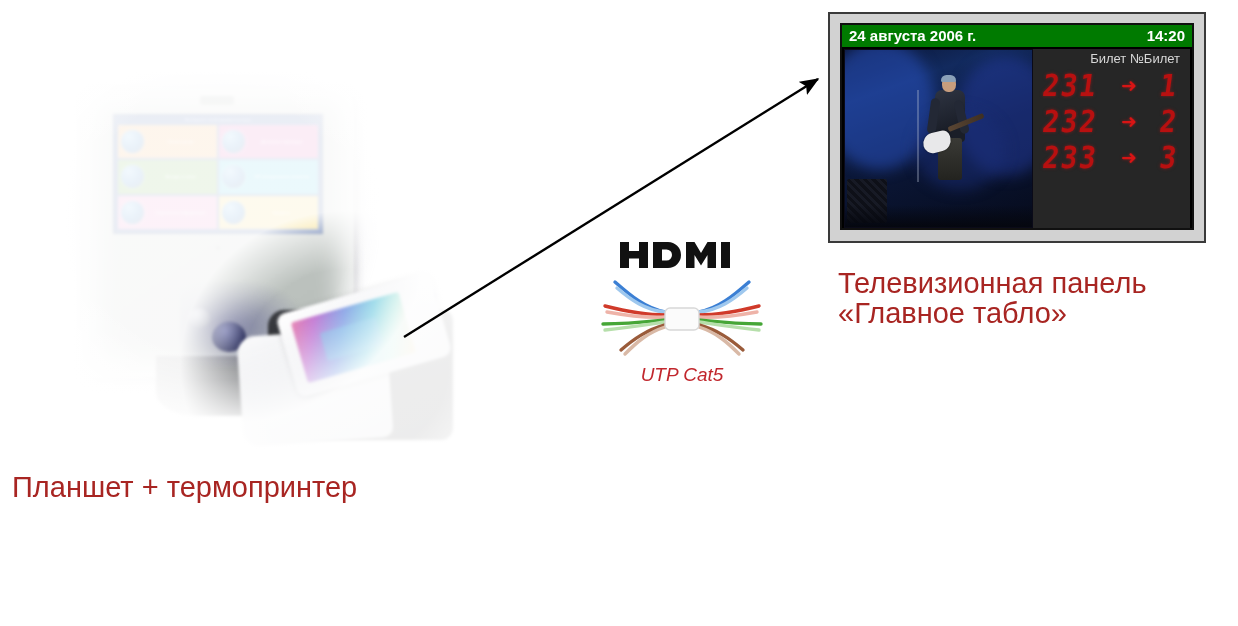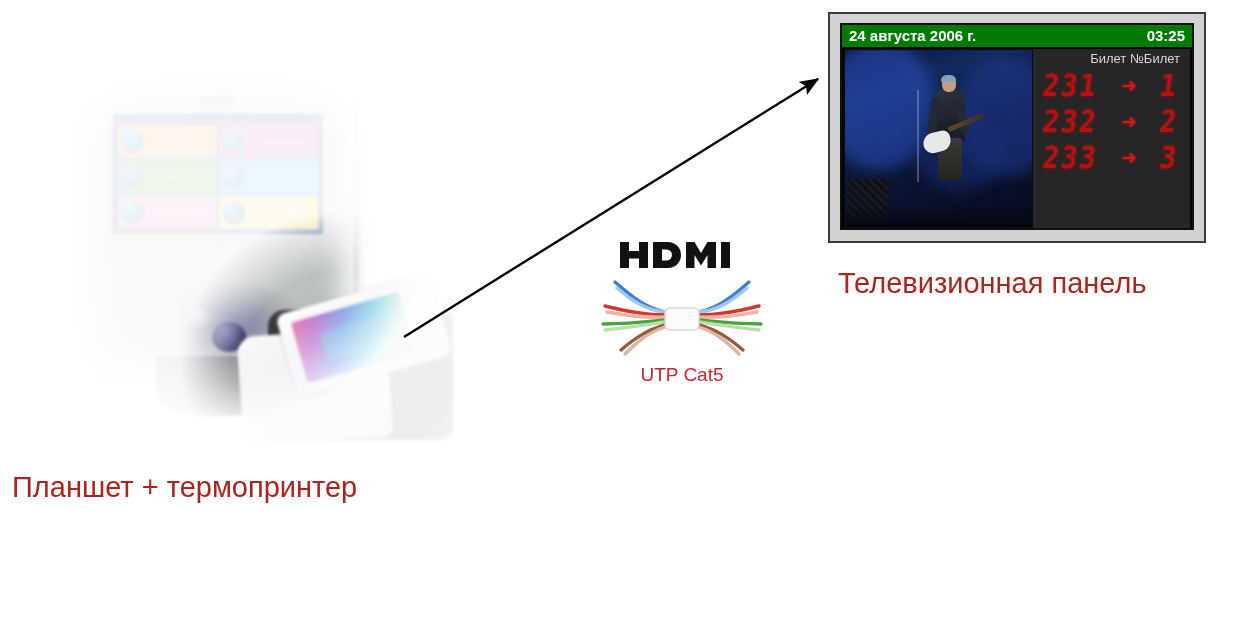--- a/index.html
+++ b/index.html
@@ -204,20 +204,21 @@
     top: 238px;
     width: 180px;
     text-align: center;
   }
   #hdmi-logo { display: block; margin: 0 auto; }
   #utp-label {
     margin-top: 2px;
     font-size: 19px;
     color: #c1272d;
     font-family: "Liberation Sans", sans-serif;
+    font-style: italic;
   }
 
   
   #tv-panel {
     position: absolute;
     left: 828px;
     top: 12px;
     width: 378px;
     height: 231px;
     background: #d2d2d2;
@@ -513,21 +514,21 @@
   </svg>
 
   <div id="utp-label">UTP Cat5</div>
 </div>
 
 <div id="tv-panel">
   <div id="tv-inner">
 
     <div id="tv-datebar">
       <span>24 августа 2006 г.</span>
-      <span>03:25</span>
+      <span>14:20</span>
     </div>
 
     <div id="tv-middle">
 
       <div id="tv-video">
         <div class="stage-glow sg1"></div>
         <div class="stage-glow sg2"></div>
         <div class="stage-glow sg3"></div>
         <div class="amp-stack"></div>
         <div class="mic-stand"></div>
@@ -568,17 +569,18 @@
           <span class="seg">3</span>
         </div>
       </div>
     </div>
 
   </div>
 </div>
 
 <div class="caption" id="caption-tv">
   <div>Телевизионная  панель</div>
+  <div>«Главное табло»</div>
 </div>
 
 <div class="caption" id="caption-left">
   <div>Планшет + термопринтер</div>
 </div>
 
 </body></html>

